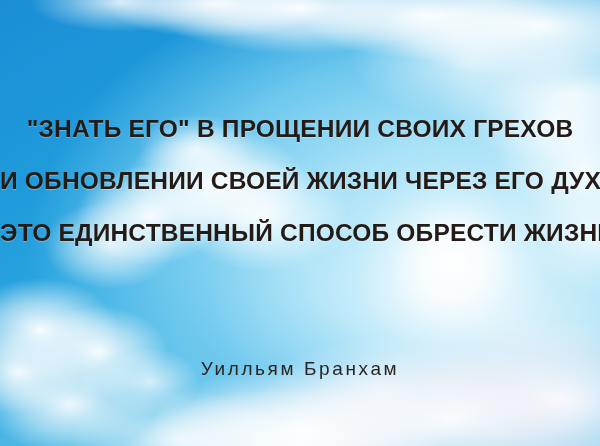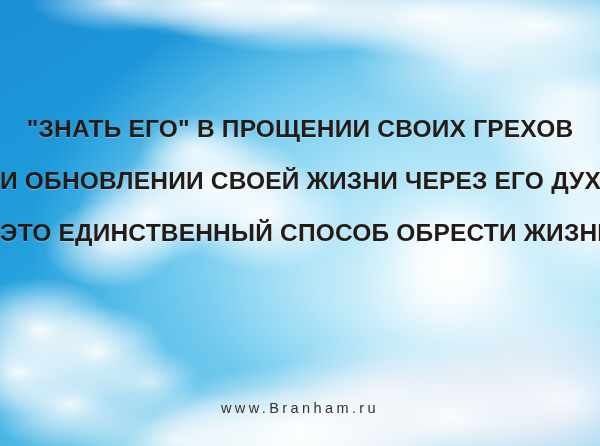--- a/index.html
+++ b/index.html
@@ -152,16 +152,16 @@
   <div class="cloudlayer clouds-haze"></div>
   <div class="cloudlayer clouds-lowleft"></div>
   <div class="cloudlayer clouds-bottom"></div>
 
   <div class="quote">
     <span class="quote-line">"ЗНАТЬ ЕГО" В ПРОЩЕНИИ СВОИХ ГРЕХОВ</span>
     <span class="quote-line">И ОБНОВЛЕНИИ СВОЕЙ ЖИЗНИ ЧЕРЕЗ ЕГО ДУХ.</span>
     <span class="quote-line">ЭТО ЕДИНСТВЕННЫЙ СПОСОБ ОБРЕСТИ ЖИЗНЬ.</span>
   </div>
 
+  <div class="attribution">Уилльям Бранхам</div>
 
-  <div class="website">www.Branham.ru</div>
 
 </div>
 
 </body></html>

